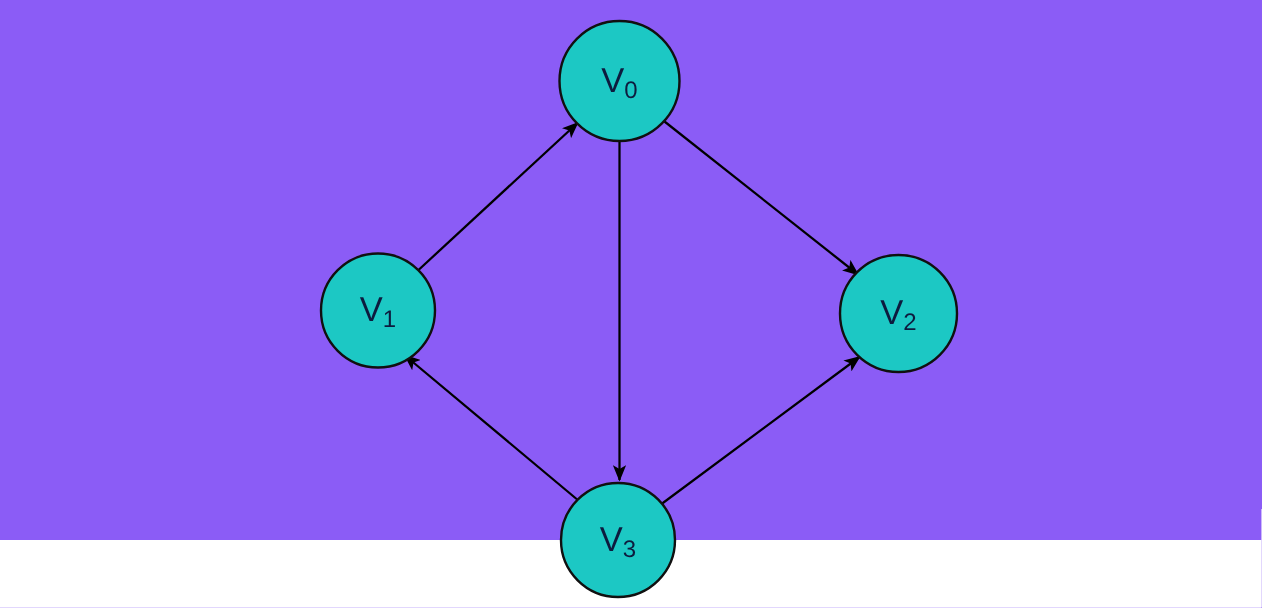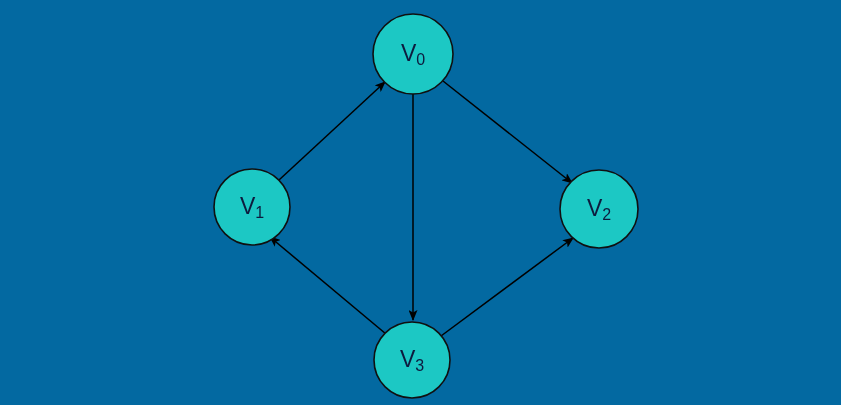--- a/index.html
+++ b/index.html
@@ -10,22 +10,22 @@
   }
   body {
     width: 841px;
     height: 405px;
     font-family: "Liberation Sans", sans-serif;
     overflow: hidden;
   }
   #graph-canvas {
     position: relative;
     width: 841px;
-    height: 405px;
-    background: #0369a1;
+    height: 360px;
+    background: #8b5cf6;
   }
   #graph-svg {
     position: absolute;
     top: 0;
     left: 0;
     width: 841px;
     height: 405px;
     display: block;
   }
   .node-circle {

